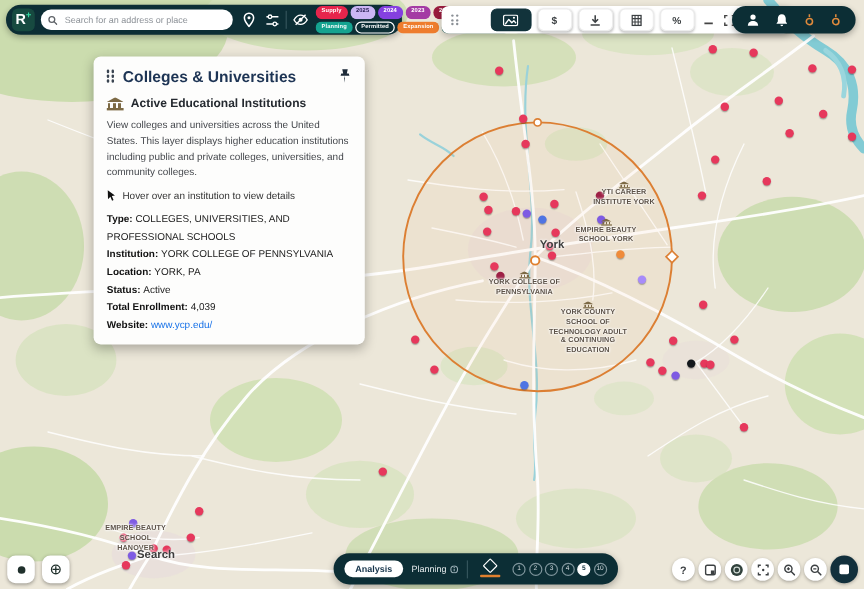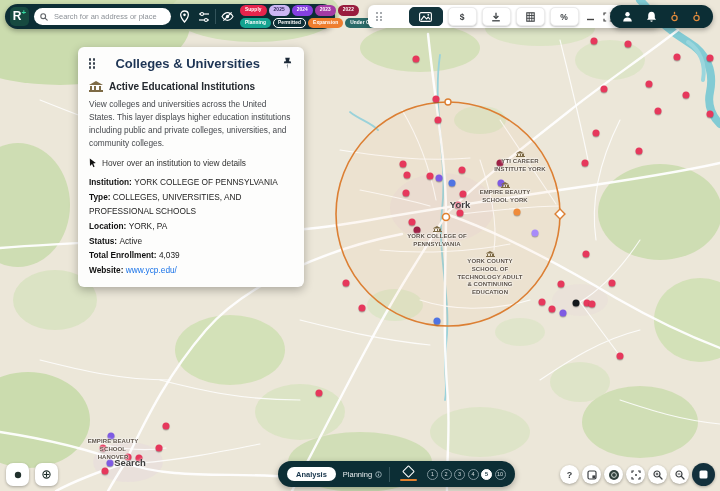--- a/index.html
+++ b/index.html
@@ -29,21 +29,21 @@
   .bank.lg::after{height:2px;}
   .bank.lg .cols{top:5px;bottom:2.5px;background:repeating-linear-gradient(90deg,#7d6a45 0 2px,transparent 2px 4.3px);}
   
   #topbar{position:absolute;left:5px;top:4px;height:25px;width:330px;z-index:30;
        background:#0c2e35;border-radius:13px;display:flex;align-items:center;padding:0 5px;
        box-shadow:0 2px 5px rgba(0,0,0,.3);box-sizing:border-box;}
   #logo{width:19px;height:19px;border-radius:5px;background:#174a40;display:flex;align-items:flex-start;
        justify-content:center;flex:none;}
   #logo b{color:#fff;font-size:12px;line-height:18px;}
   #logo i{color:#35d9a2;font-style:normal;font-size:8px;font-weight:700;line-height:8px;margin-top:2px;}
-  #search{margin-left:5px;flex:none;width:137px;height:17px;background:#fff;border-radius:9px;
+  #search{margin-left:5px;flex:none;width:160px;height:17px;background:#fff;border-radius:9px;
        display:flex;align-items:center;padding:0 6px;gap:4px;box-sizing:border-box;}
   #search input{border:none;outline:none;flex:1;font-size:7.5px;color:#333;min-width:0;
        font-family:"Liberation Sans",sans-serif;background:transparent;}
   #search input::placeholder{color:#8d9298;}
   .hicon{flex:none;display:flex;align-items:center;justify-content:center;}
   .hdiv{width:1px;height:15px;background:#33545b;margin:0 5px;flex:none;}
   #pills{display:flex;flex-direction:column;gap:2px;margin-left:6px;flex:none;}
   .pillrow{display:flex;gap:2px;}
   .pill{font-size:4.8px;font-weight:700;padding:1.5px 4px;border-radius:6px;white-space:nowrap;
        letter-spacing:.1px;line-height:1.2;border:1px solid transparent;}
@@ -58,21 +58,21 @@
        font-size:8.5px;font-weight:700;color:#3c4043;padding:0 3px;}
   .tbtn.active{background:#12333b;border-color:#12333b;box-shadow:none;min-width:26px;}
   .flaticon{display:flex;align-items:center;justify-content:center;width:13px;height:17px;color:#444;}
   
   #account{position:absolute;right:7px;top:5px;height:23px;z-index:30;background:#0c2e35;
        border-radius:12px;display:flex;align-items:center;gap:13px;padding:0 12px;
        box-shadow:0 2px 5px rgba(0,0,0,.3);}
   
   #panel{position:absolute;left:78px;top:47px;width:226px;z-index:20;background:#fdfdfc;
        border-radius:6px;box-shadow:0 3px 10px rgba(0,0,0,.28);padding:9px 11px 10px;box-sizing:border-box;}
-  #panel-head{display:flex;align-items:center;gap:20px;}
+  #panel-head{display:flex;align-items:center;gap:7px;}
   .pgrip{display:grid;grid-template-columns:repeat(2,2.4px);gap:1.6px;}
   .pgrip span{width:2.4px;height:2.4px;border-radius:50%;background:#3a4451;}
   #panel-title{font-size:13px;font-weight:700;color:#1d3454;flex:1;}
   #panel-desc{font-size:8.3px;color:#45484d;line-height:1.55;margin-top:6px;}
   #section-row{display:flex;align-items:center;gap:6px;margin-top:10px;}
   #section-title{font-size:10px;font-weight:600;color:#24292f;}
   #hover-row{display:flex;align-items:center;gap:5px;margin-top:9px;}
   #hover-hint{font-size:8.3px;color:#333;}
   #details{margin-top:7px;font-size:8.3px;color:#222;line-height:1.75;}
   #details b{color:#111;}
@@ -417,22 +417,22 @@
     <div id="section-title">Active Educational Institutions</div>
   </div>
   <div id="panel-desc">View colleges and universities across the United States. This layer displays higher education institutions including public and private colleges, universities, and community colleges.</div>
   <div id="hover-row">
     <svg width="8" height="10" viewBox="0 0 8 10">
         <path d="M0.8,0.5 L6.8,5 L4.2,5.4 L5.6,8.6 L4.4,9.2 L3,6 L1,8 Z" fill="#111"></path>
       </svg>
     <span id="hover-hint">Hover over an institution to view details</span>
   </div>
   <div id="details">
+      <div><b>Type: </b><span>COLLEGES, UNIVERSITIES, AND PROFESSIONAL SCHOOLS</span></div>
       <div><b>Institution: </b><span>YORK COLLEGE OF PENNSYLVANIA</span></div>
-      <div><b>Type: </b><span>COLLEGES, UNIVERSITIES, AND PROFESSIONAL SCHOOLS</span></div>
       <div><b>Location: </b><span>YORK, PA</span></div>
       <div><b>Status: </b><span>Active</span></div>
       <div><b>Total Enrollment: </b><span>4,039</span></div>
       <div><b>Website: </b><span class="lnk">www.ycp.edu/</span></div>
     </div>
 </div>
 
 <div id="bottombar">
   <div id="analysis-btn">Analysis</div>
   <div id="highlight">

